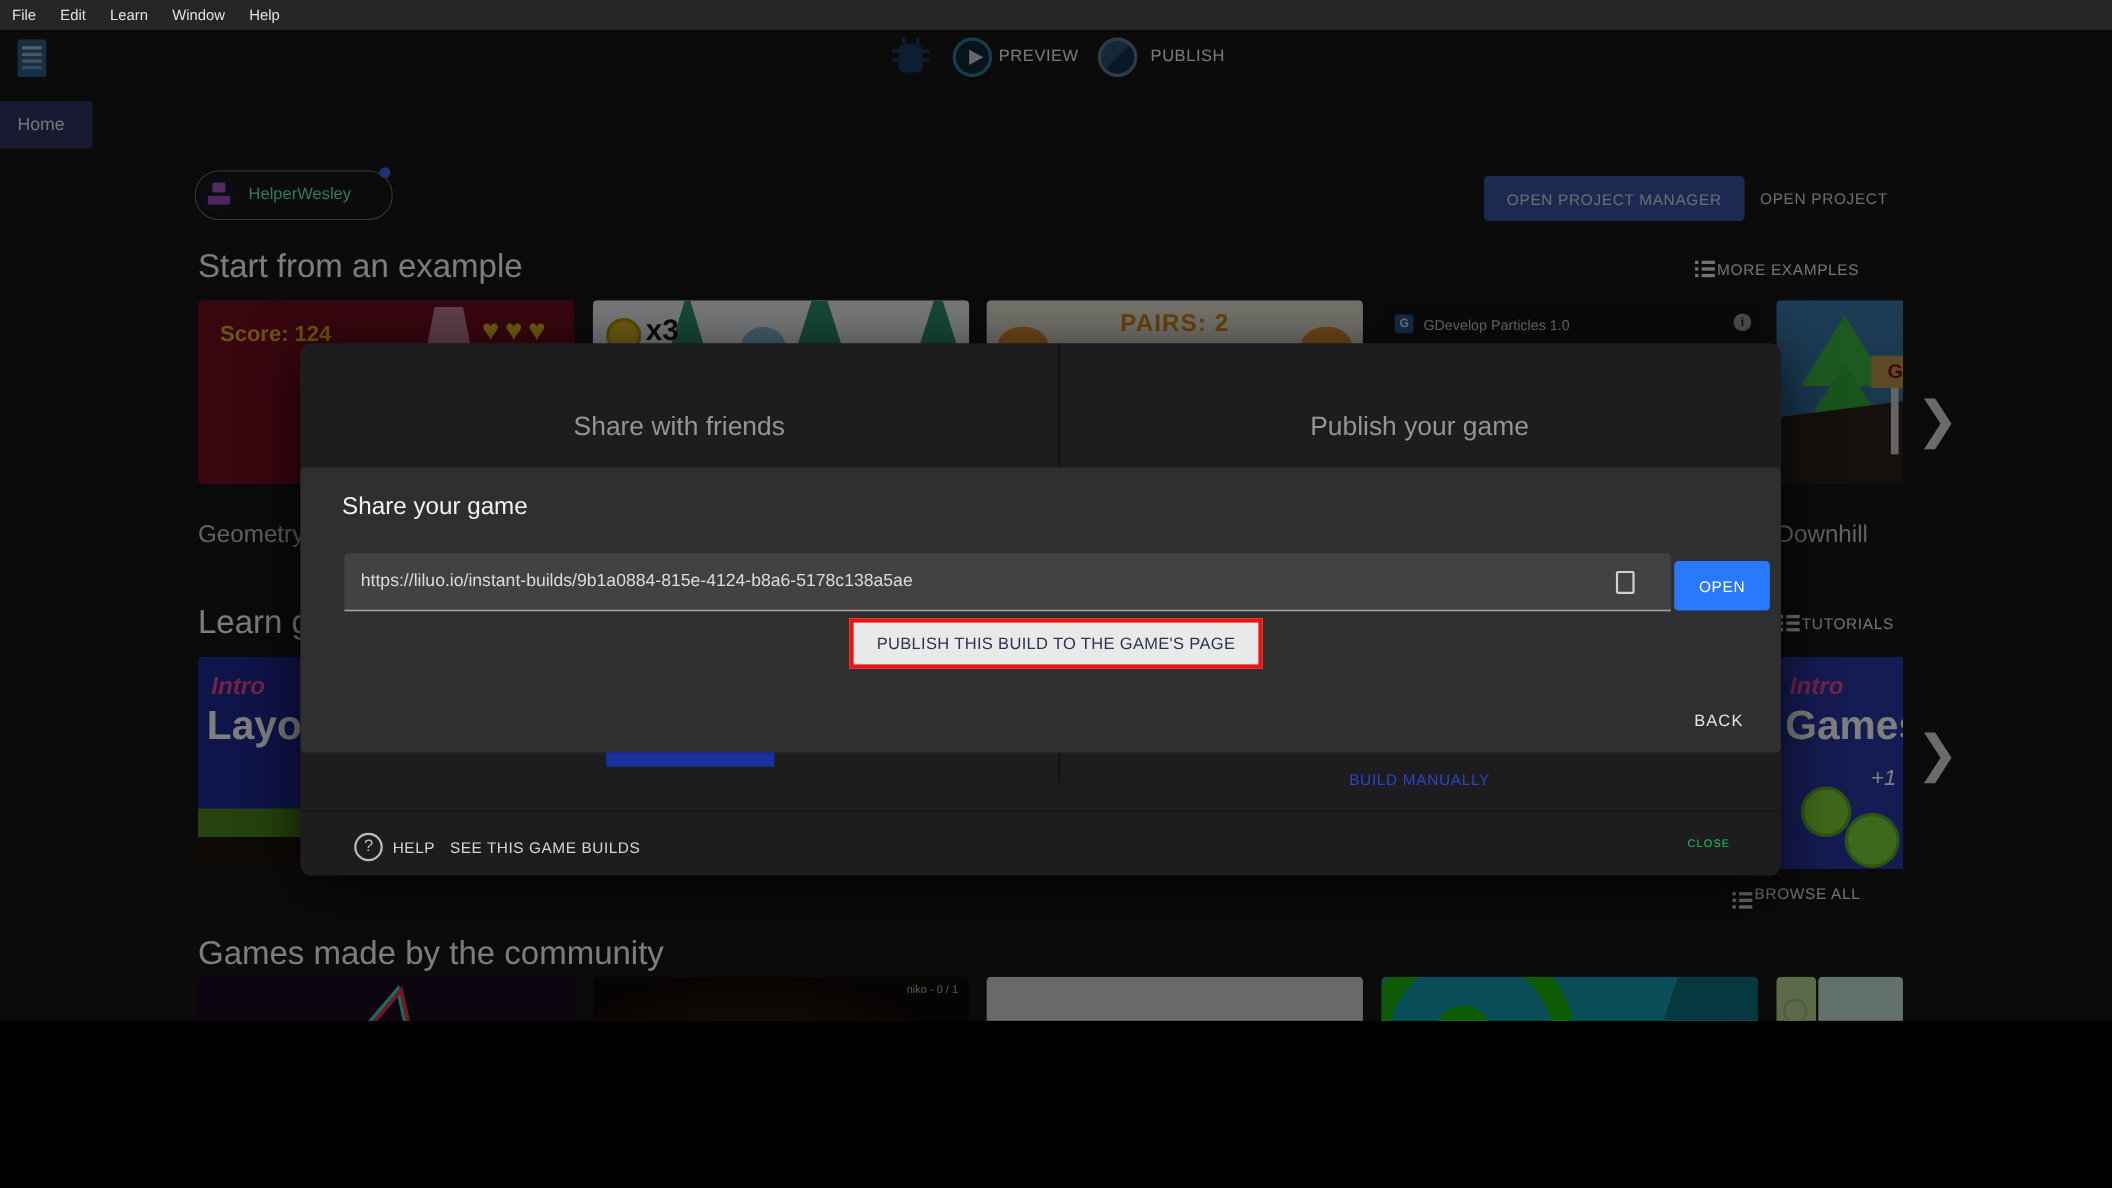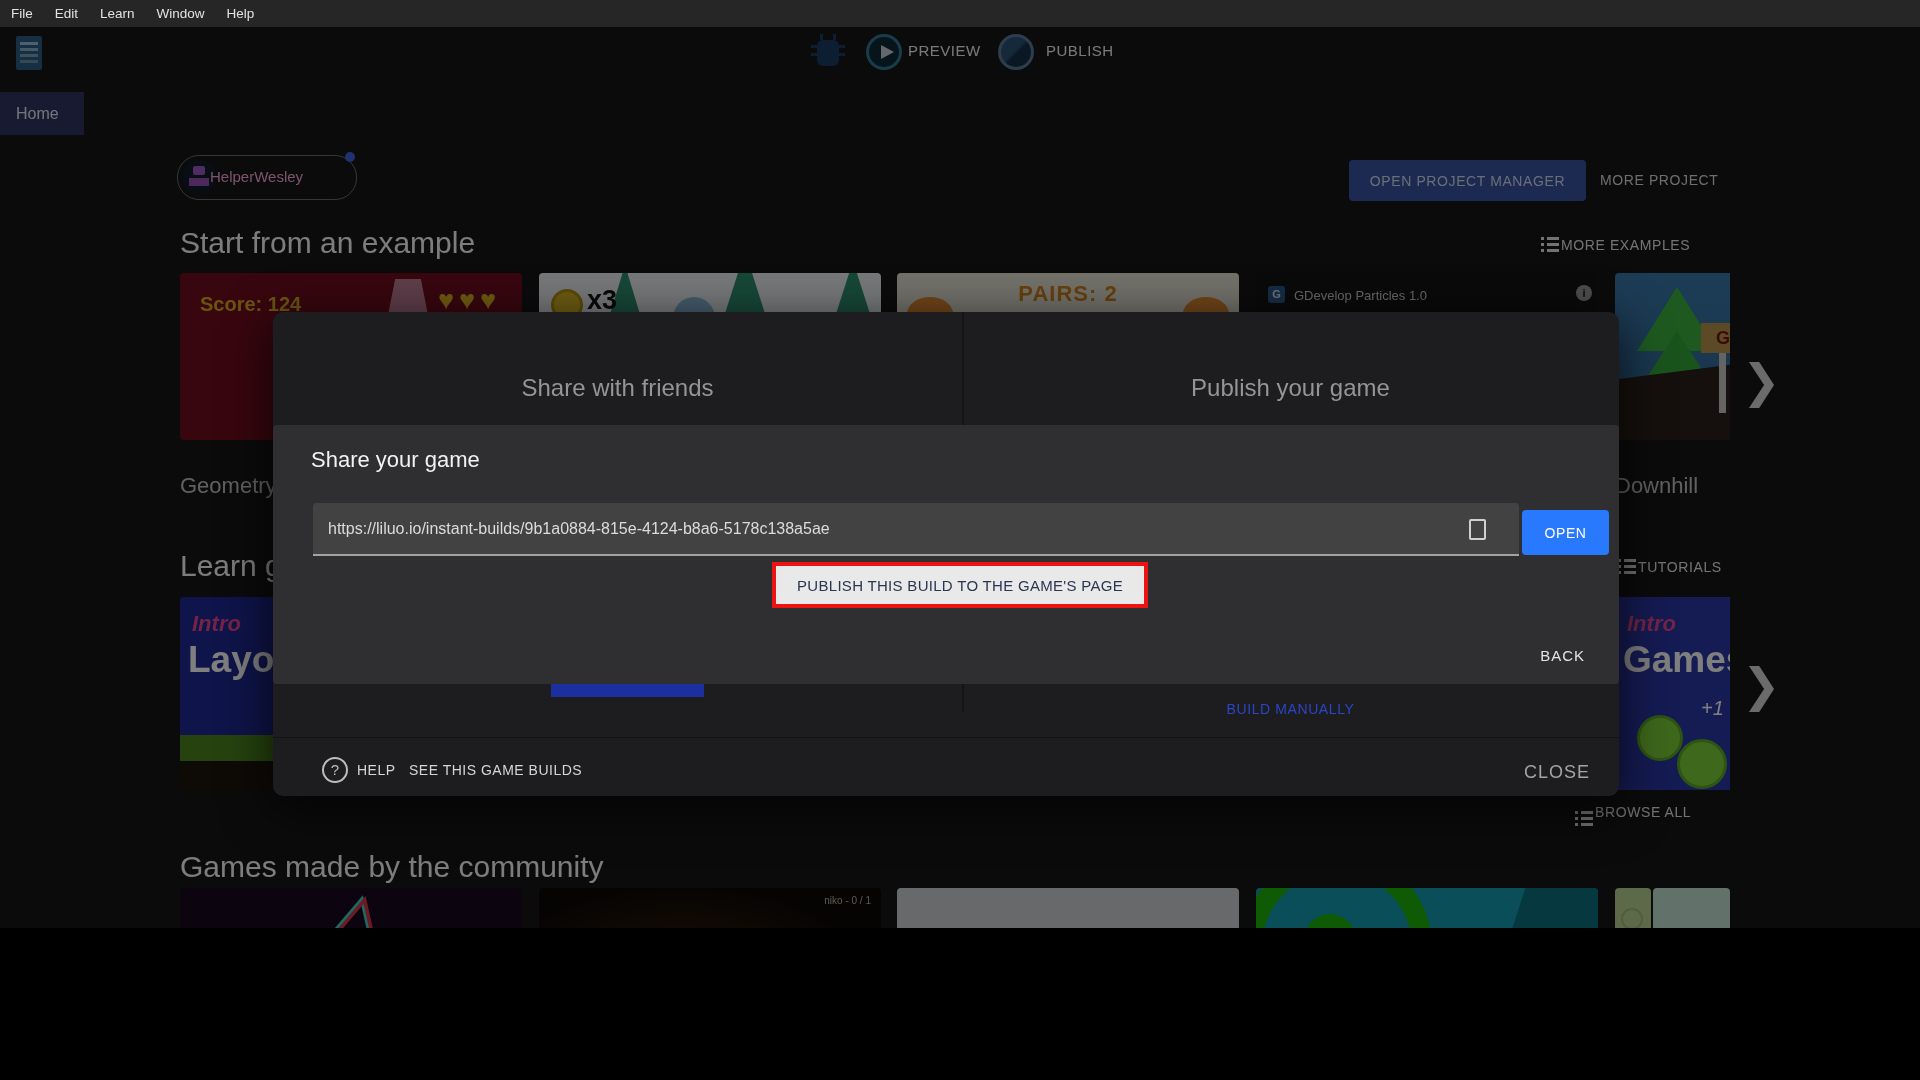--- a/index.html
+++ b/index.html
@@ -28,21 +28,21 @@
   .globe-icon{width:30px;height:30px;border-radius:50%;border:3px solid #5a7a96;
               background:linear-gradient(135deg,#2d5276 45%,#142f4a 55%);}
   .tool-label{font-size:15px;color:#f2f2f2;letter-spacing:0.5px;}
   .home-tab{left:0;top:92px;width:84px;height:43px;background:#2f3560;color:#e8eaf6;font-size:16px;
             display:flex;align-items:center;padding-left:16px;box-sizing:border-box;}
   .chip{left:177px;top:155px;width:178px;height:43px;border:1px solid #6e6e6e;border-radius:22px;}
   .chip .avatar{position:absolute;left:4px;top:4px;width:34px;height:34px;border-radius:50%;background:#101c28;overflow:hidden;}
   .chip .avatar::before{content:"";position:absolute;left:11px;top:6px;width:12px;height:9px;background:#a05ac0;border-radius:2px;}
   .chip .avatar::after{content:"";position:absolute;left:7px;top:18px;width:20px;height:8px;background:#9a50ba;
                        box-shadow:0 10px 0 -4px #8a46aa;}
-  .chip .name{position:absolute;left:32px;top:12px;font-size:15px;color:#f9a8d4;}
+  .chip .name{position:absolute;left:48px;top:12px;font-size:15px;color:#5eead4;}
   .chip .dot{position:absolute;left:167px;top:-4px;width:10px;height:10px;border-radius:50%;background:#3e63e0;}
   .opm-btn{left:1349px;top:160px;width:237px;height:41px;background:#3854a4;border-radius:4px;
            color:#d6dcee;font-size:14px;letter-spacing:0.6px;display:flex;align-items:center;justify-content:center;}
   .text-btn{font-size:14px;color:#dcdcdc;letter-spacing:0.6px;}
   .sec-title{font-size:30px;color:#fafafa;font-weight:400;}
   .li-icon{position:relative;width:12px;height:3px;background:#e6e6e6;margin-left:6px;
            box-shadow:0 6px 0 #e6e6e6,0 12px 0 #e6e6e6;}
   .li-icon::before{content:"";position:absolute;left:-6px;top:0;width:3px;height:3px;background:#e6e6e6;
                    box-shadow:0 6px 0 #e6e6e6,0 12px 0 #e6e6e6;}
   .sec-action{display:flex;align-items:flex-start;gap:2px;color:#e6e6e6;font-size:14px;letter-spacing:0.6px;}
@@ -126,21 +126,21 @@
   .pub-annot{position:absolute;left:499px;top:137px;width:368px;height:38px;border:4px solid #ec1313;background:#e9e9e9;
              display:flex;align-items:center;justify-content:center;}
   .pub-annot span{font-size:15px;color:#2a3550;letter-spacing:0.3px;}
   .back-btn{position:absolute;right:34px;top:222px;font-size:15px;color:#e4e4e4;letter-spacing:1px;}
   .indicator{position:absolute;left:278px;top:372px;width:153px;height:13px;background:#1b2f9e;}
   .build-man{position:absolute;left:689px;top:389px;width:657px;text-align:center;font-size:14px;color:#2b45c8;letter-spacing:0.6px;}
   .hdiv{position:absolute;left:0;top:425px;width:1346px;height:1px;background:#131313;}
   .help-icon{position:absolute;left:49px;top:445px;width:22px;height:22px;border-radius:50%;border:2px solid #bdbdbd;
              color:#bdbdbd;font-size:15px;text-align:center;line-height:22px;}
   .foot-label{position:absolute;top:450px;font-size:14px;color:#d6d6d6;letter-spacing:0.5px;}
-  .close-btn{position:absolute;right:29px;top:450px;font-size:18px;color:#a3a3a3;letter-spacing:1px;}
+  .close-btn{position:absolute;right:46px;top:450px;font-size:10px;color:#22c55e;letter-spacing:1px;}
 </style>
 </head>
 <body>
 
 <div id="screen">
 
   <div id="menubar">
     <span class="mi">File</span>
     <span class="mi">Edit</span>
     <span class="mi">Learn</span>
@@ -161,21 +161,21 @@
     </div>
 
     <div class="abs chip">
       <span class="avatar"></span>
       <span class="name">HelperWesley</span>
       <span class="dot"></span>
     </div>
     <div class="abs opm-btn">
       <span>OPEN PROJECT MANAGER</span>
     </div>
-    <div class="abs text-btn" style="left:1600px;top:172px;">MORE PROJECT</div>
+    <div class="abs text-btn" style="left:1600px;top:172px;">OPEN PROJECT</div>
 
     <div class="abs sec-title" style="left:180px;top:226px;">Start from an example</div>
     <div class="abs sec-action" style="left:1541px;top:237px;">
       <span class="li-icon"></span>
       <span>MORE EXAMPLES</span>
     </div>
 
     <div class="abs carousel" style="left:180px;top:273px;width:1550px;height:230px;">
       <div class="tile t-score" style="left:0;">
         <span class="score">Score: 124</span>

